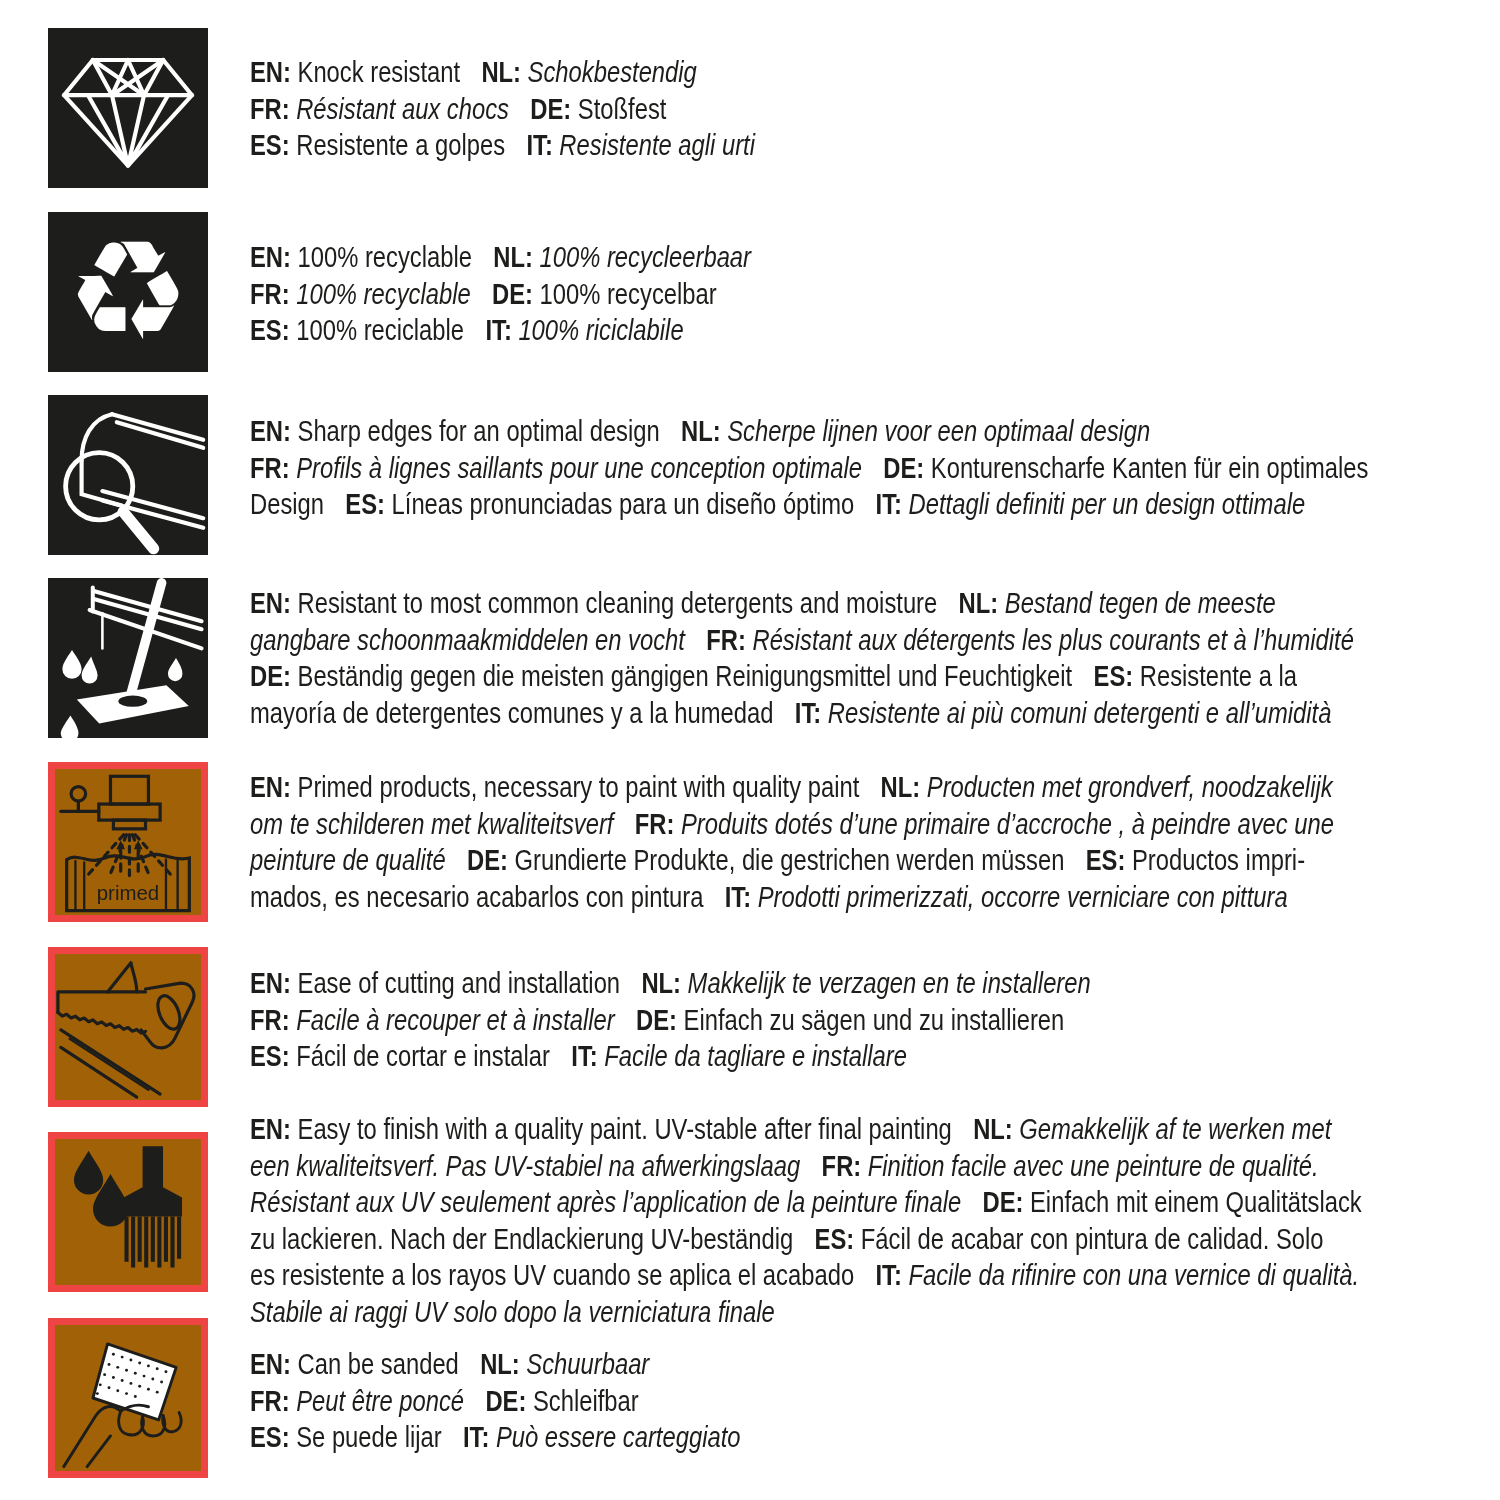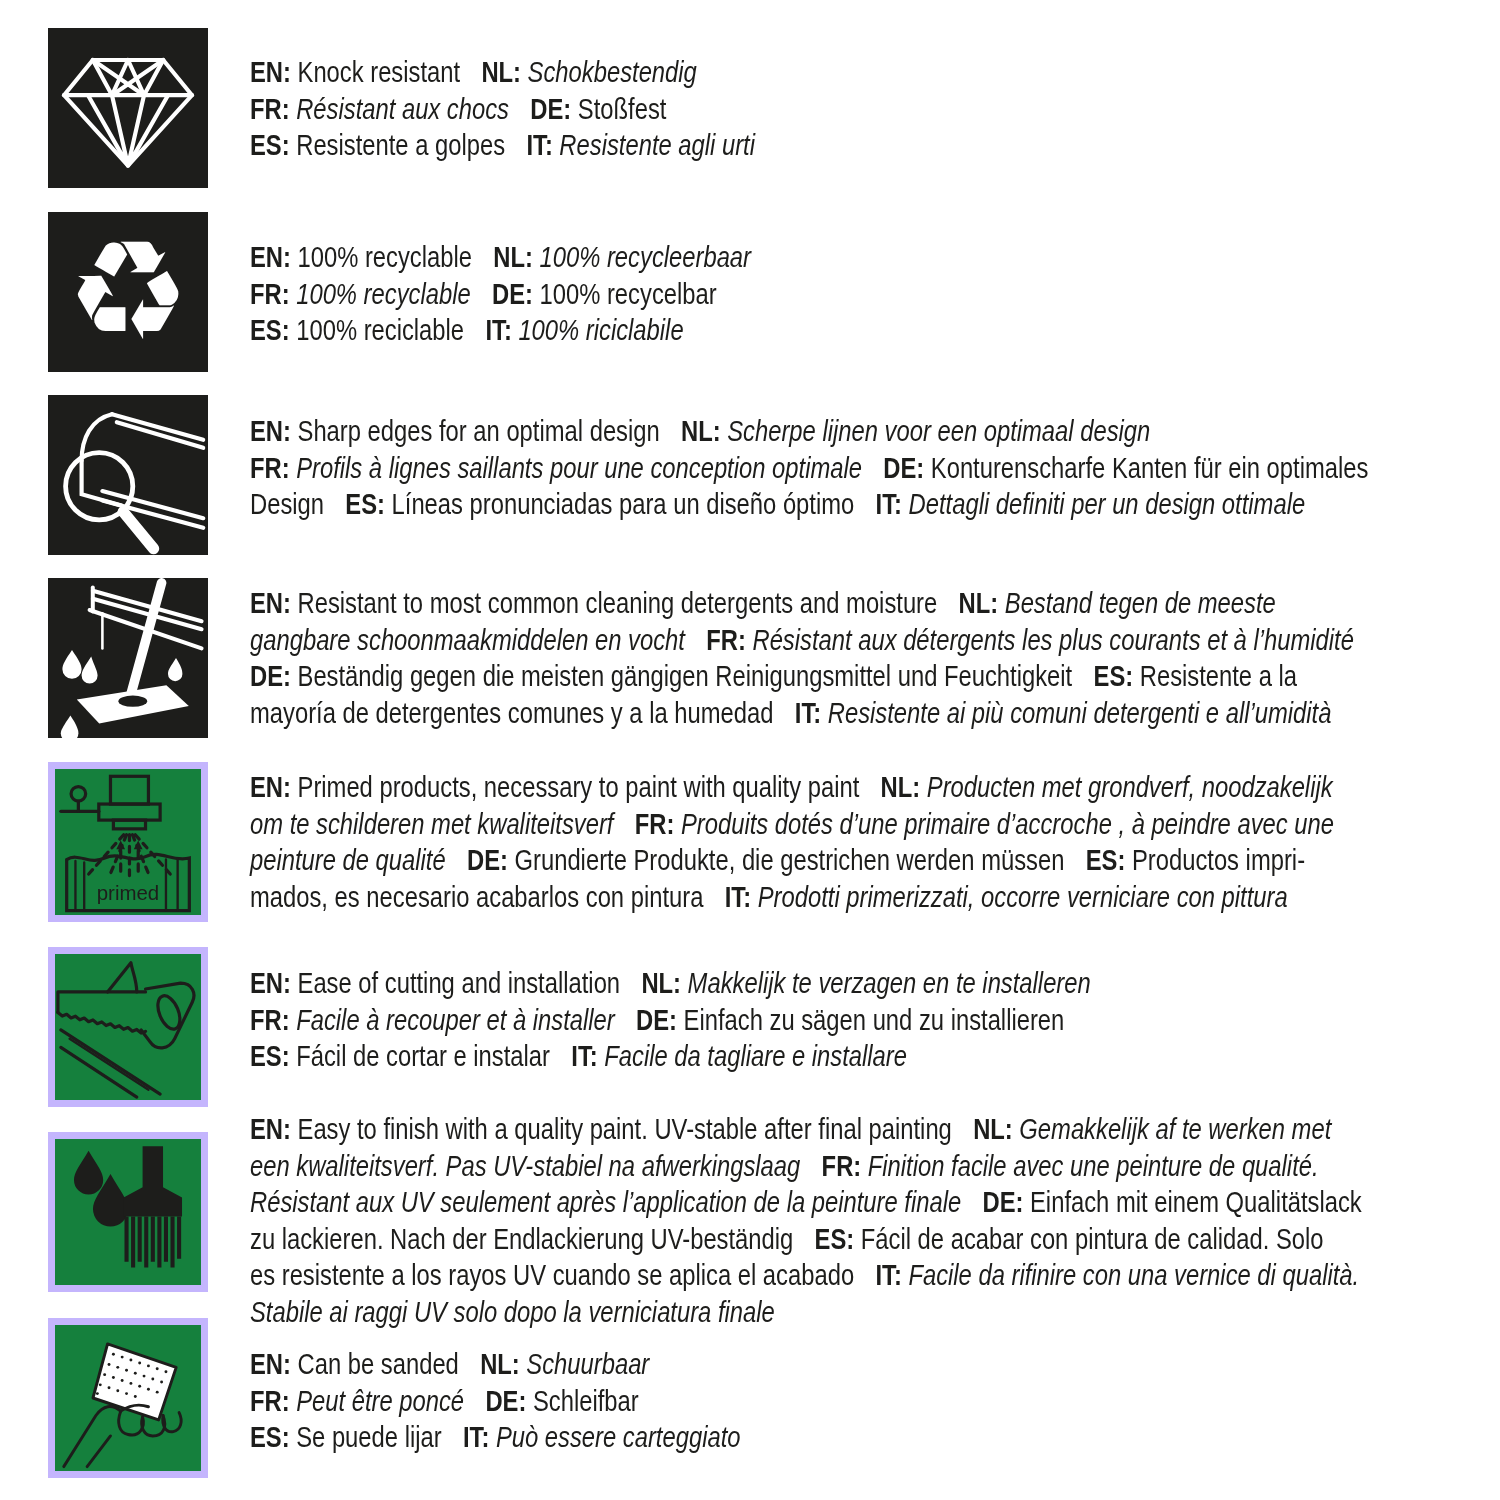--- a/index.html
+++ b/index.html
@@ -3,21 +3,21 @@
 <meta charset="utf-8">
 <style>
   html,body{margin:0;padding:0;}
   body{
     width:1500px;height:1500px;background:#ffffff;position:relative;overflow:hidden;
     font-family:"Liberation Sans","DejaVu Sans",sans-serif;color:#1d1d1b;
   }
   .row{position:absolute;left:0;top:0;width:100%;}
   .icon{position:absolute;left:48px;width:160px;height:160px;box-sizing:border-box;}
   .icon.dark{background:#1d1d1b;}
-  .icon.light{background:#15803d;border:7px solid #c4b5fd;}
+  .icon.light{background:#a16207;border:7px solid #ef4444;}
   .icon svg{width:100%;height:100%;display:block;}
   .glyph{
     display:block;width:100%;height:100%;text-align:center;
     line-height:158px;font-size:138px;color:#ffffff;
   }
   .text{
     position:absolute;left:250px;width:1540px;
     font-size:29px;line-height:36.6px;
     transform:scaleX(.82);transform-origin:0 0;
     white-space:nowrap;

